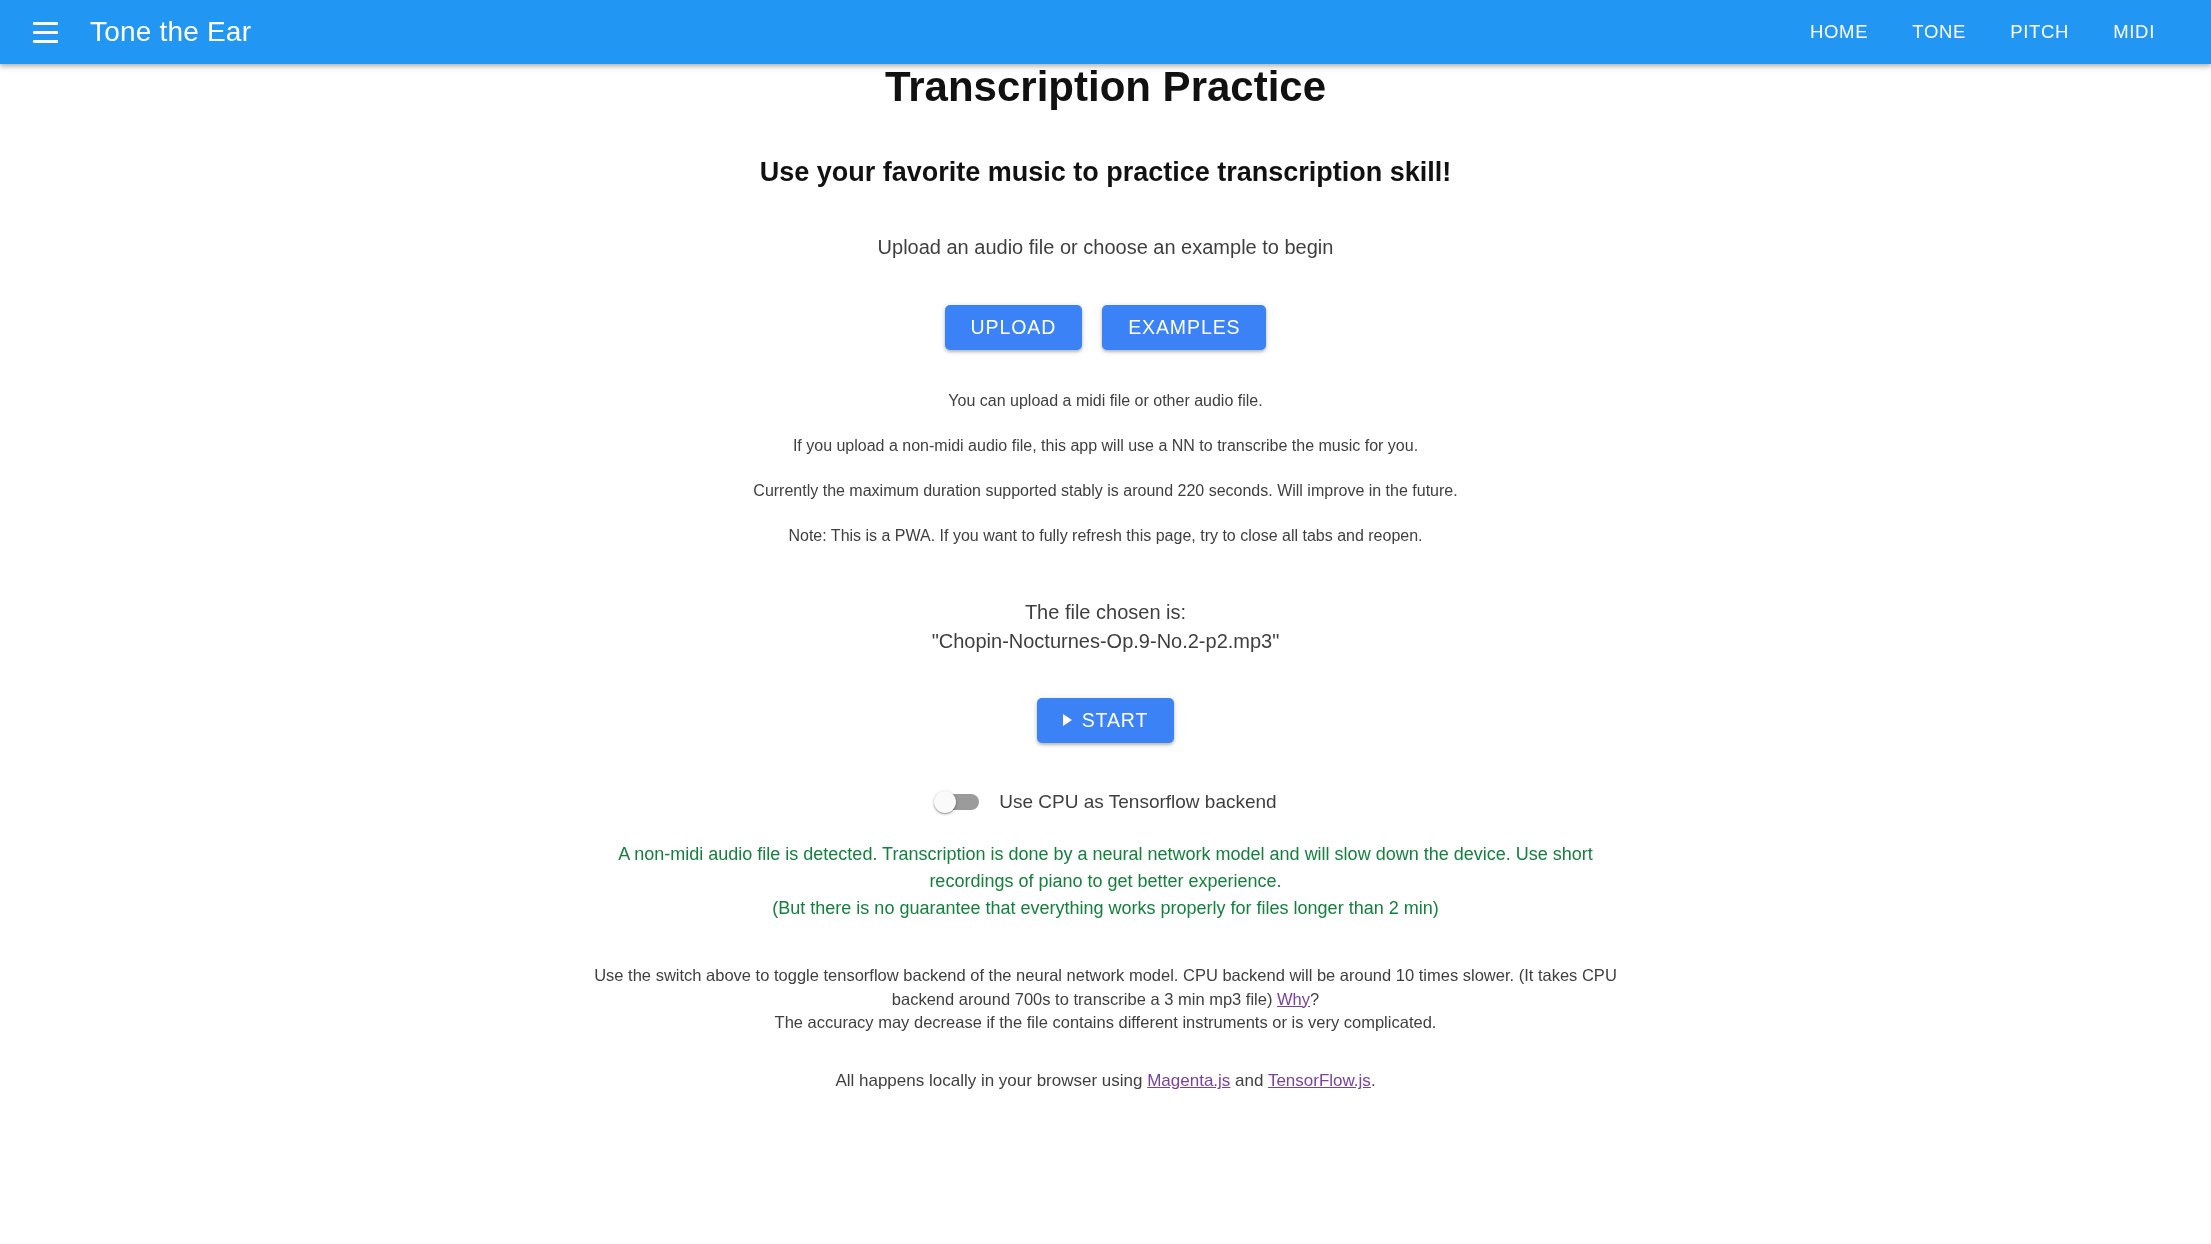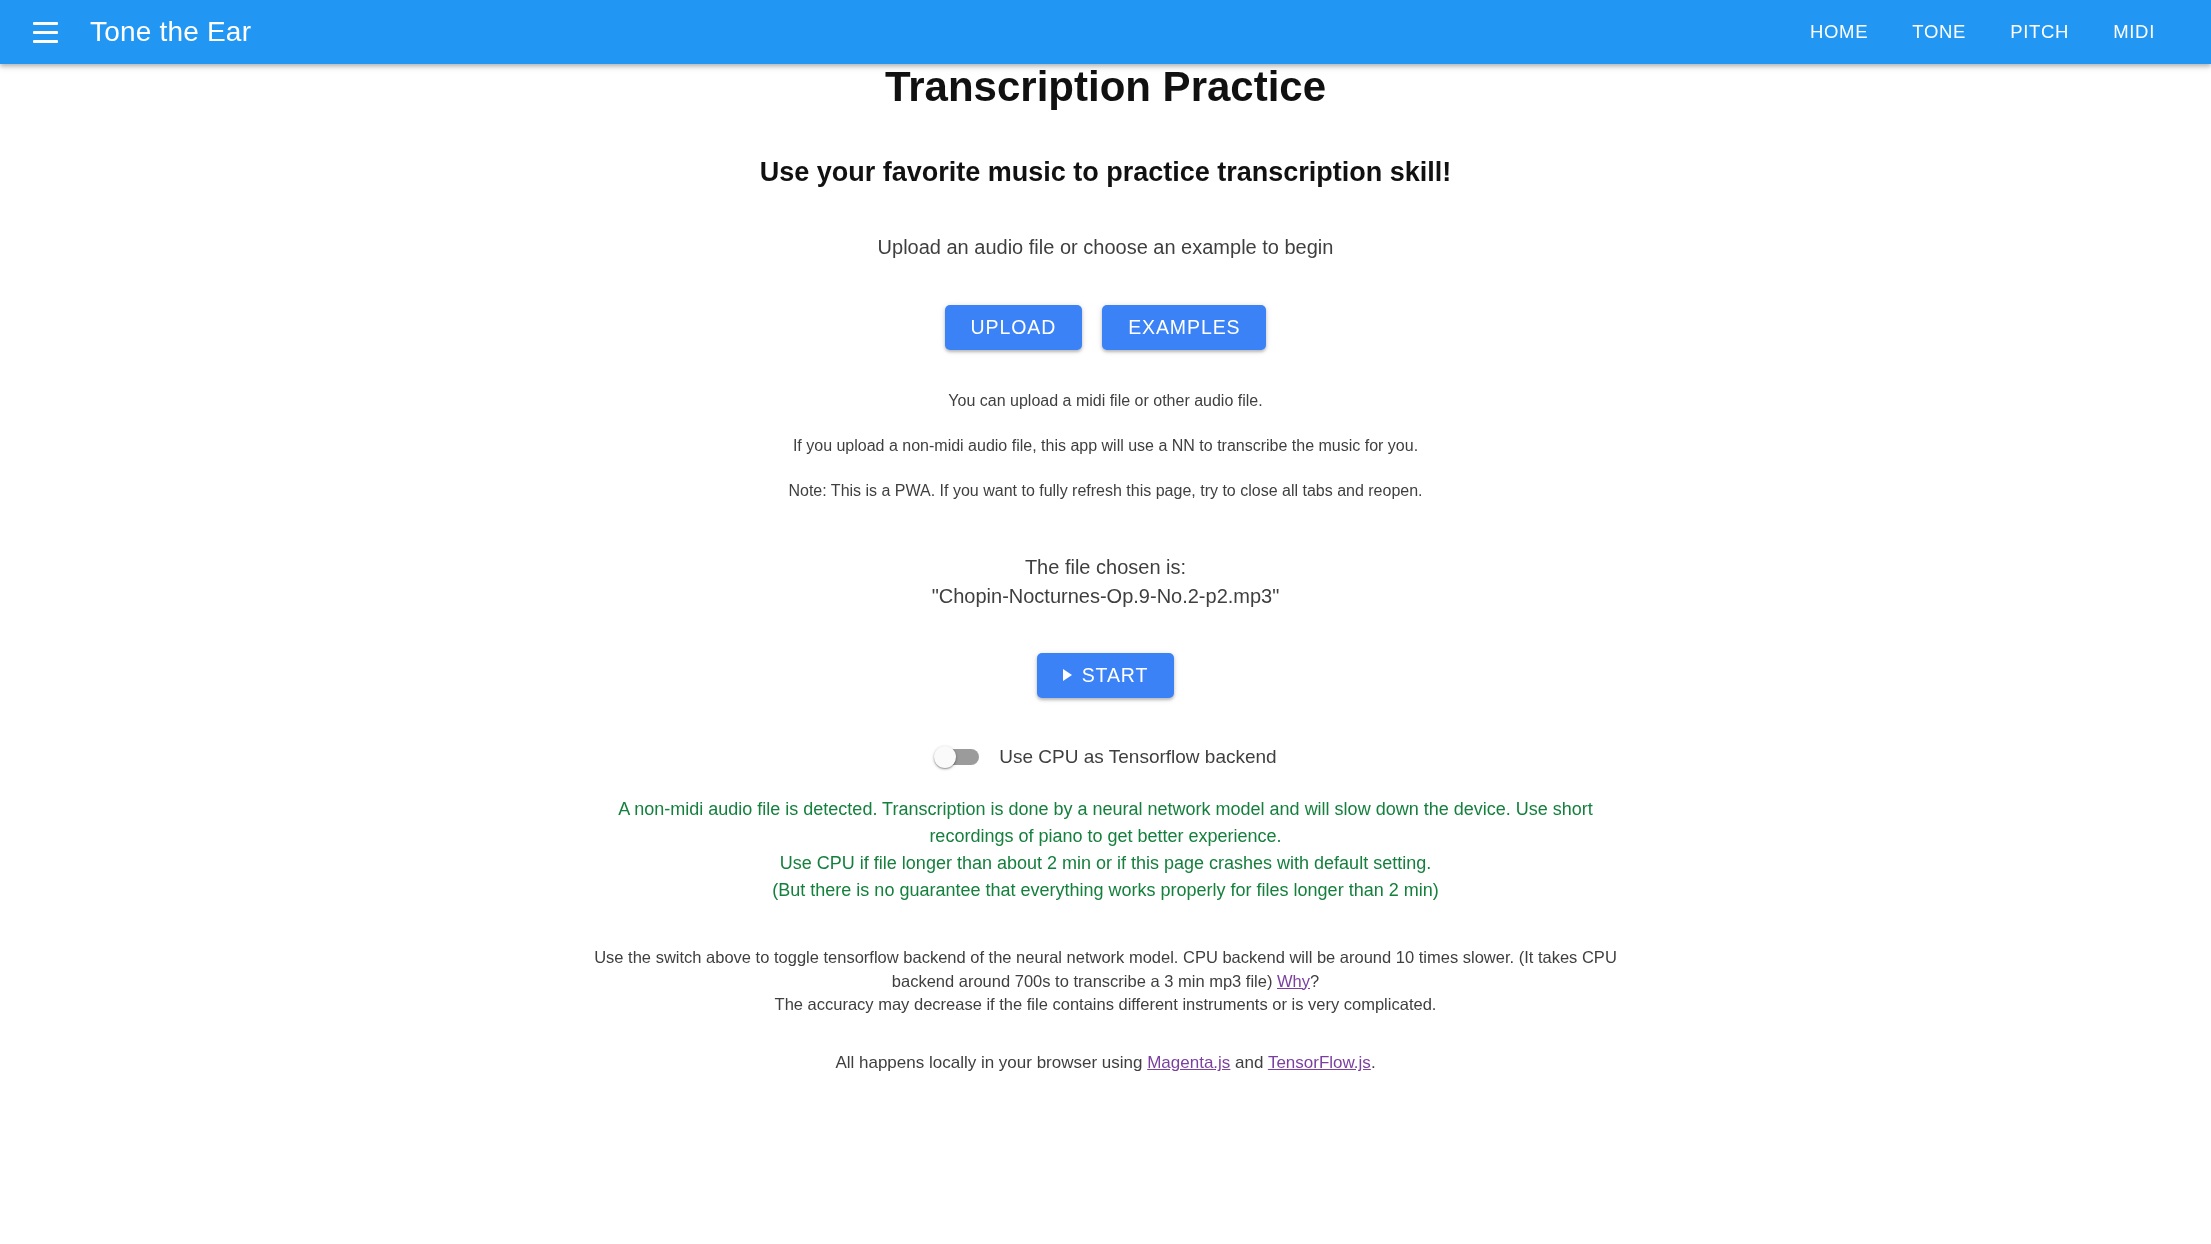--- a/index.html
+++ b/index.html
@@ -228,20 +228,21 @@
   <p class="lead">Upload an audio file or choose an example to begin</p>
 
   <div class="btn-row">
     <button class="btn">UPLOAD</button>
     <button class="btn">EXAMPLES</button>
   </div>
 
   <div class="notes">
     <p>You can upload a midi file or other audio file.</p>
     <p>If you upload a non-midi audio file, this app will use a NN to transcribe the music for you.</p>
+    <p>Currently the maximum duration supported stably is around 220 seconds. Will improve in the future.</p>
     <p>Note: This is a PWA. If you want to fully refresh this page, try to close all tabs and reopen.</p>
   </div>
 
   <div class="chosen">
     <div>The file chosen is:</div>
     <div>"Chopin-Nocturnes-Op.9-No.2-p2.mp3"</div>
   </div>
 
   <div class="start-row">
     <button class="btn">
@@ -253,21 +254,20 @@
   <div class="switch-row">
     <span class="switch">
       <span class="track"></span>
       <span class="knob"></span>
     </span>
     <span class="switch-label">Use CPU as Tensorflow backend</span>
   </div>
 
   <div class="para">
     <div>A non-midi audio file is detected. Transcription is done by a neural network model and will slow down the device. Use short recordings of piano to get better experience.</div>
-    <div>Use CPU if file longer than about 2 min or if this page crashes with default setting.</div>
     <div>(But there is no guarantee that everything works properly for files longer than 2 min)</div>
   </div>
 
   <div class="para-small">
     <div><span>Use the switch above to toggle tensorflow backend of the neural network model. CPU backend will be around 10 times slower. (It takes CPU backend around 700s to transcribe a 3 min mp3 file) </span><a href="#" class="link">Why</a><span>?</span></div>
     <div>The accuracy may decrease if the file contains different instruments or is very complicated.</div>
   </div>
 
   <div class="footer-line"><span>All happens locally in your browser using </span><a href="#" class="link">Magenta.js</a><span> and </span><a href="#" class="link">TensorFlow.js</a><span>.</span></div>
 

